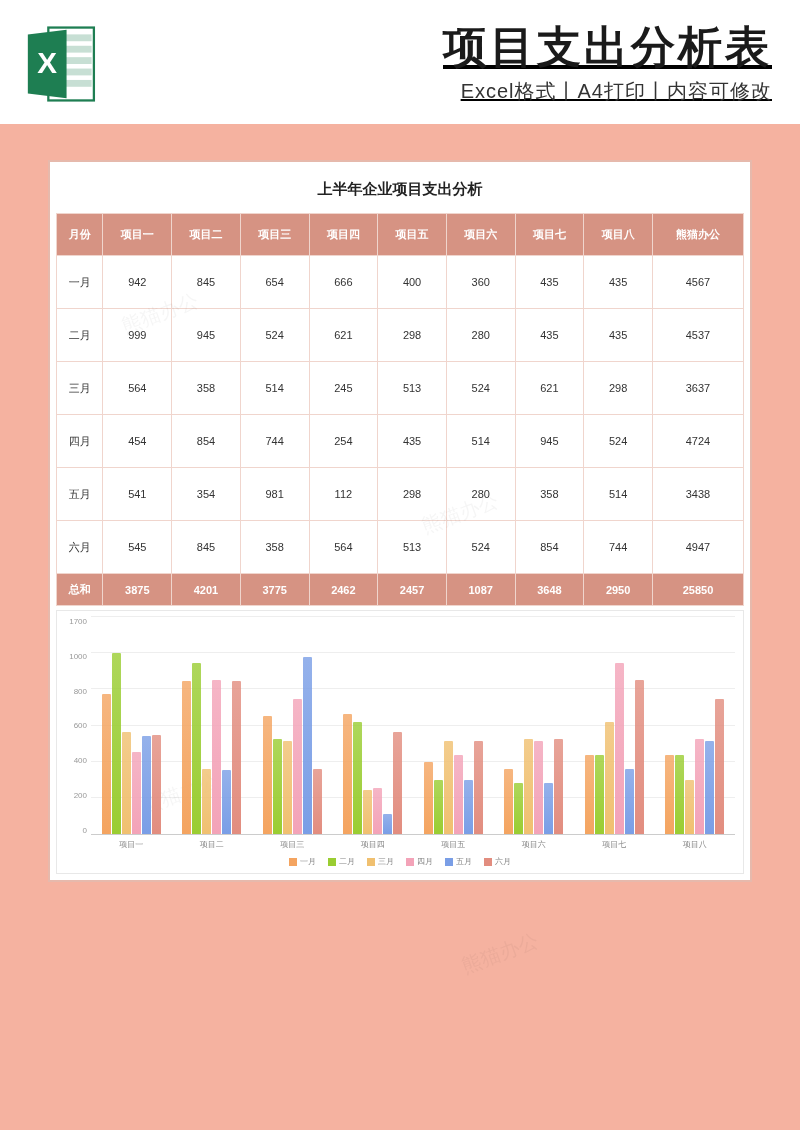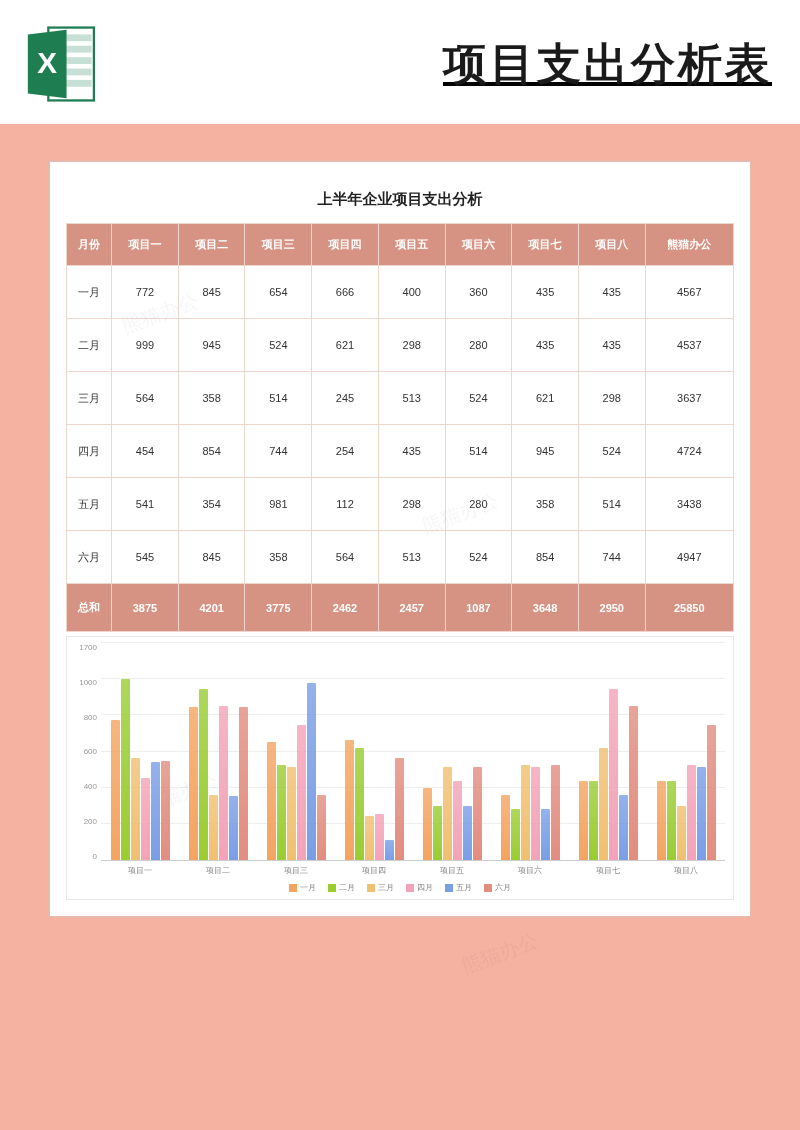--- a/index.html
+++ b/index.html
@@ -34,21 +34,21 @@
     letter-spacing: 1px;
     margin-top: 6px;
     text-align: right;
   }
   .sheet-wrap {
     padding: 36px 48px 0 48px;
   }
   .sheet {
     background: #fff;
     border: 2px solid #e6b9ac;
-    padding: 16px;
+    padding: 6px;
   }
   .sheet-title {
     text-align: center;
     font-size: 15px;
     font-weight: 700;
     color: #222;
     padding: 12px 0 14px 0;
   }
   table {
     width: 100%;
@@ -68,21 +68,21 @@
     height: 42px;
   }
   tbody td {
     color: #333;
     height: 53px;
   }
   tfoot td {
     background: #d69383;
     color: #fff;
     font-weight: 700;
-    height: 48px;
+    height: 32px;
   }
   .chart-box {
     margin-top: 4px;
     border: 1px solid #e8e8e8;
     padding: 6px 8px 6px 8px;
   }
   .chart-title {
     text-align: center;
     font-size: 11px;
     color: #777;
@@ -161,20 +161,21 @@
     <rect x="22" y="10" width="36" height="6" fill="#1e7e52" opacity="0.25"></rect>
     <rect x="22" y="20" width="36" height="6" fill="#1e7e52" opacity="0.25"></rect>
     <rect x="22" y="30" width="36" height="6" fill="#1e7e52" opacity="0.25"></rect>
     <rect x="22" y="40" width="36" height="6" fill="#1e7e52" opacity="0.25"></rect>
     <rect x="22" y="50" width="36" height="6" fill="#1e7e52" opacity="0.25"></rect>
     <polygon points="2,10 36,6 36,66 2,62" fill="#1e7e52"></polygon>
     <text x="19" y="44" font-size="26" font-weight="700" fill="#fff" text-anchor="middle" font-family="Arial">X</text>
   </svg>
   <div class="header-text">
     <div class="main-title">项目支出分析表</div>
+    <div class="sub-title">Excel格式丨A4打印丨内容可修改</div>
   </div>
 </div>
 
 <div class="sheet-wrap">
   <div class="sheet">
     <div class="sheet-title">上半年企业项目支出分析</div>
 
     <table>
       <thead>
           <tr id="thead-row">
@@ -186,21 +187,21 @@
             <th>项目五</th>
             <th>项目六</th>
             <th>项目七</th>
             <th>项目八</th>
             <th>熊猫办公</th>
           </tr>
         </thead>
       <tbody id="tbody">
           <tr>
             <td>一月</td>
-            <td>772</td>
+            <td>942</td>
             <td>845</td>
             <td>654</td>
             <td>666</td>
             <td>400</td>
             <td>360</td>
             <td>435</td>
             <td>435</td>
             <td>4567</td>
           </tr>
           <tr>

